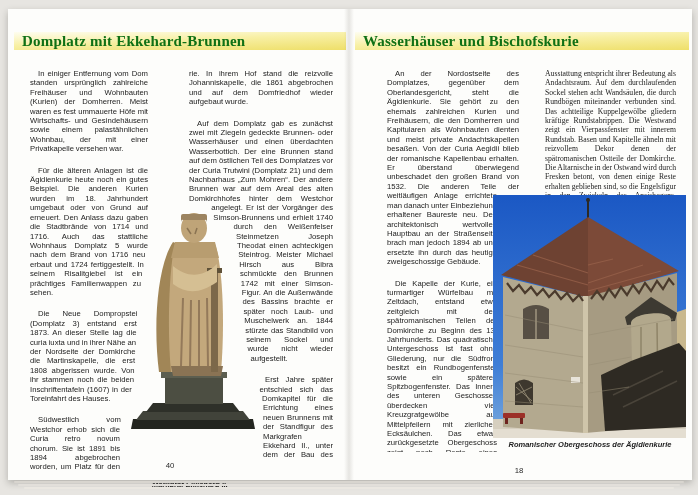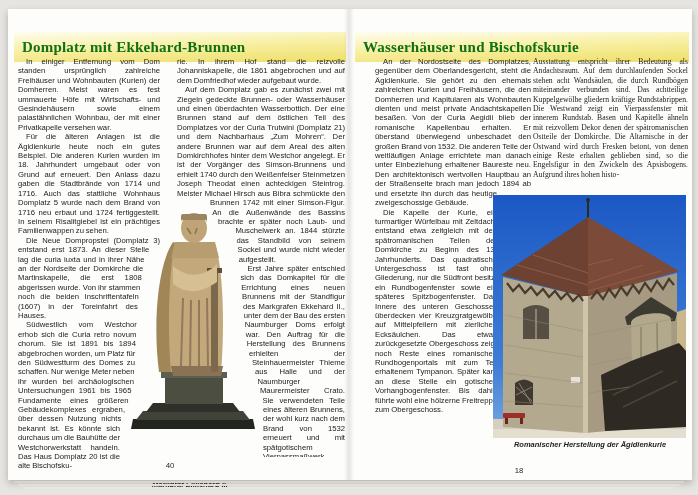--- a/index.html
+++ b/index.html
@@ -3,27 +3,27 @@
 <meta charset="utf-8">
 <style>
   html,body{margin:0;padding:0;background:#dfddd8;}
   .stage{position:relative;width:698px;height:495px;background:#e7e5e1;overflow:hidden;
          font-family:"Liberation Sans",sans-serif;}
   .spread{position:absolute;left:8px;top:9px;width:684px;height:471px;background:#fdfdfb;
           box-shadow:0 3px 7px rgba(40,38,34,.28);}
   .gutter{position:absolute;left:336px;top:0;width:10px;height:471px;
           background:linear-gradient(90deg,rgba(0,0,0,0) 0%,rgba(110,105,95,.16) 50%,rgba(0,0,0,0) 100%);}
   .edge-line{position:absolute;height:2px;border-radius:2px;}
-  .header-bar{position:absolute;height:30px;display:flex;align-items:center;
+  .header-bar{position:absolute;height:18px;display:flex;align-items:center;
           background:linear-gradient(178deg,#fefdf0 0%,#f8f0a6 45%,#eedf69 100%);}
   .header-bar span{font-family:"Liberation Serif",serif;font-weight:bold;font-size:15px;
           color:#0f7015;padding-left:8px;letter-spacing:.2px;white-space:nowrap;}
   .col{position:absolute;text-align:justify;font-size:7.7px;line-height:9.4px;color:#222;
        overflow:hidden;hyphens:auto;-webkit-hyphens:auto;word-spacing:-0.3px;}
-  .col p{margin:0;}
+  .col p{margin:12px;}
   .col p.ind{text-indent:8px;}
   .sp{display:block;}
   .sp-l1{float:right;width:46px;height:416px;
      shape-outside:polygon(46px 196px,32px 198px,24px 250px,20px 330px,14px 350px,6px 370px,6px 416px,46px 416px);}
   .sp-l2{float:left;width:86px;height:400px;
      shape-outside:polygon(0px 150px,33px 150px,37px 168px,58px 175px,62px 210px,66px 255px,70px 295px,78px 320px,86px 350px,86px 400px,0px 400px);}
   .sp-r1{float:right;width:44px;height:395px;
      shape-outside:polygon(44px 136px,10px 136px,10px 395px,44px 395px);}
   .caption{position:absolute;font-size:7.5px;font-weight:bold;font-style:italic;color:#1d1d1d;
            text-align:center;white-space:nowrap;}
@@ -152,21 +152,21 @@
 
         <rect x="78" y="182" width="9" height="6" fill="#e8e4da"></rect>
 
         <rect x="10" y="218" width="22" height="5" rx="1" fill="#9c3028"></rect>
         <rect x="12" y="223" width="3" height="6" fill="#6e241e"></rect>
         <rect x="27" y="223" width="3" height="6" fill="#6e241e"></rect>
 
         <path d="M12 120 L90 136 M12 150 L90 162 M12 178 L90 188 M12 206 L90 212 M96 140 L180 124 M96 170 L138 162 M96 198 L136 192" stroke="#968c74" stroke-width="0.7" opacity="0.7"></path>
       </svg>
 
-      <div class="caption" style="left:477px;top:431px;width:210px;">Romanischer Herstellung der Ägidienkurie</div>
+      <div class="caption" style="left:477px;top:431px;width:210px;">Romanischer Obergeschoss der Ägidienkurie</div>
       <div class="pagenum" style="left:486px;top:457px;">18</div>
     </div>
   </div>
 
   <div class="edge-line" style="left:14px;top:481px;width:670px;background:#d8d5cf;"></div>
   <div class="edge-line" style="left:18px;top:484px;width:662px;background:#e2dfda;"></div>
   <div class="edge-line" style="left:24px;top:487px;width:650px;background:#eae7e1;"></div>
 </div>
 
 </body></html>

